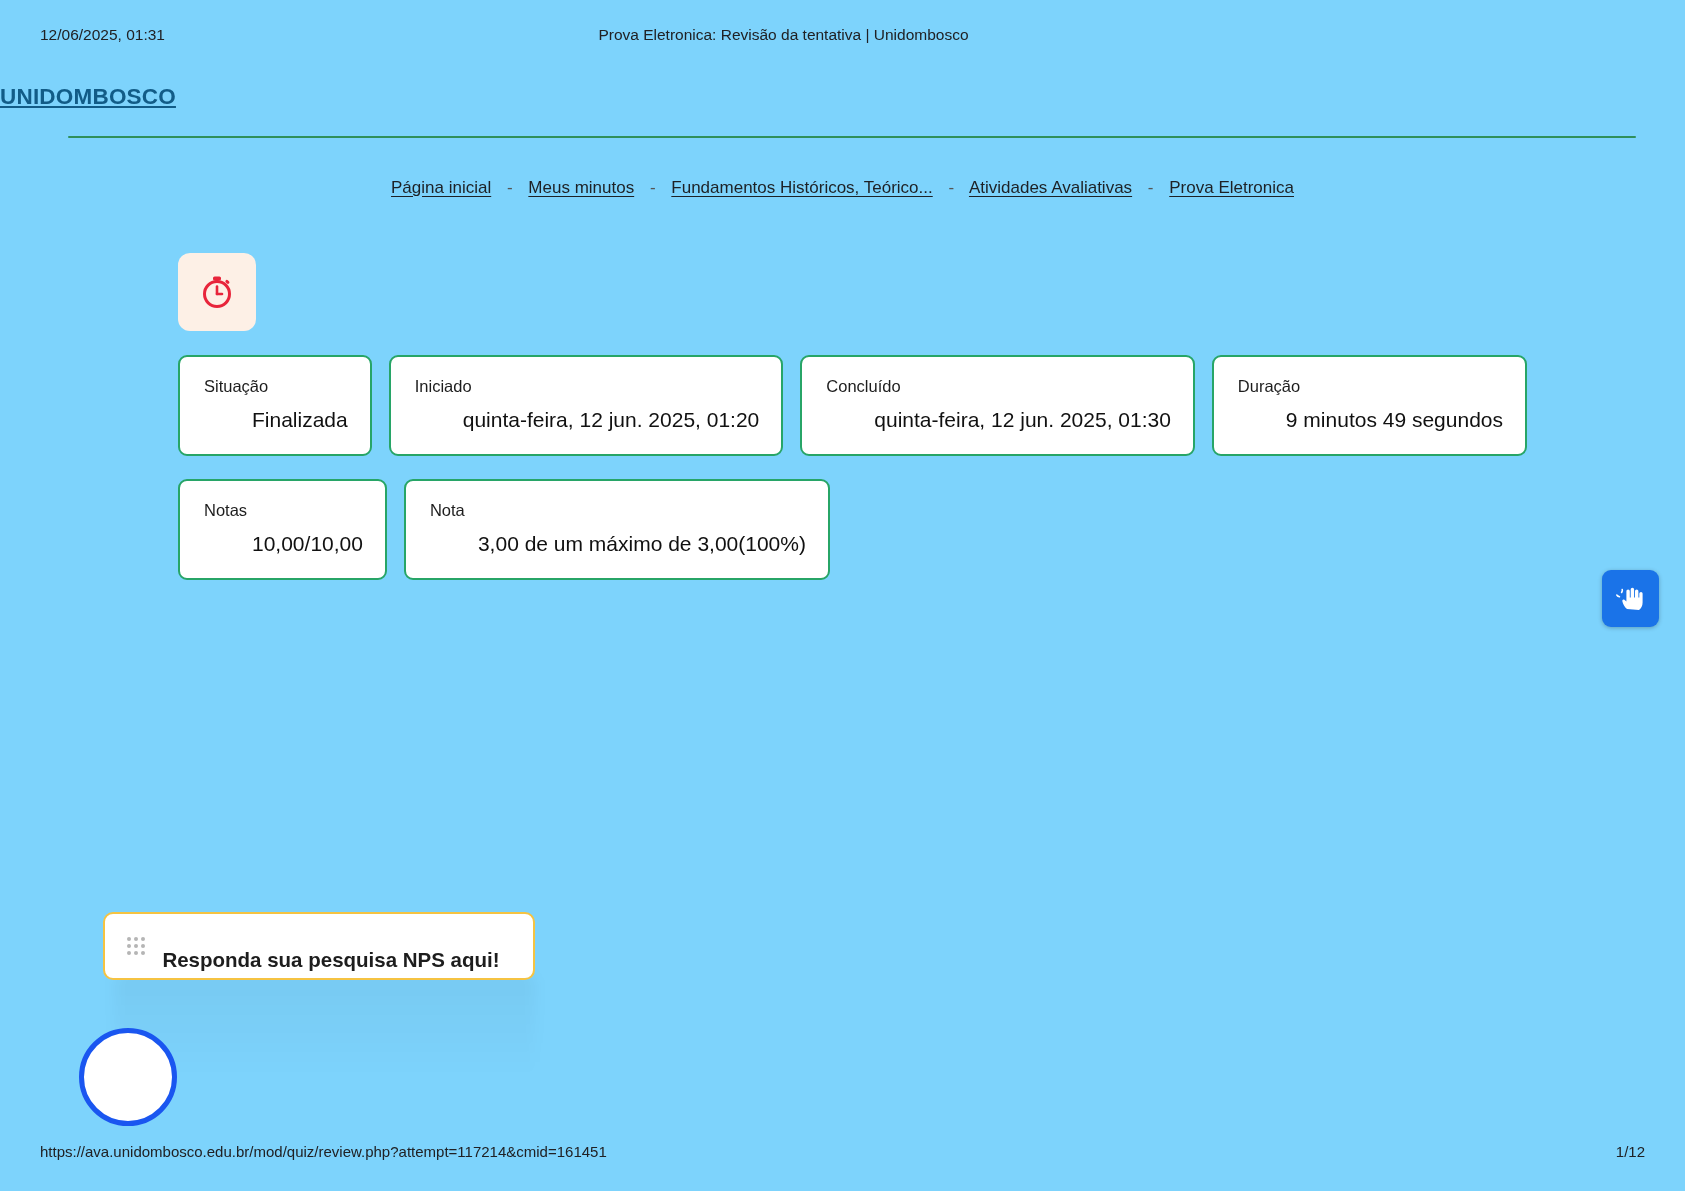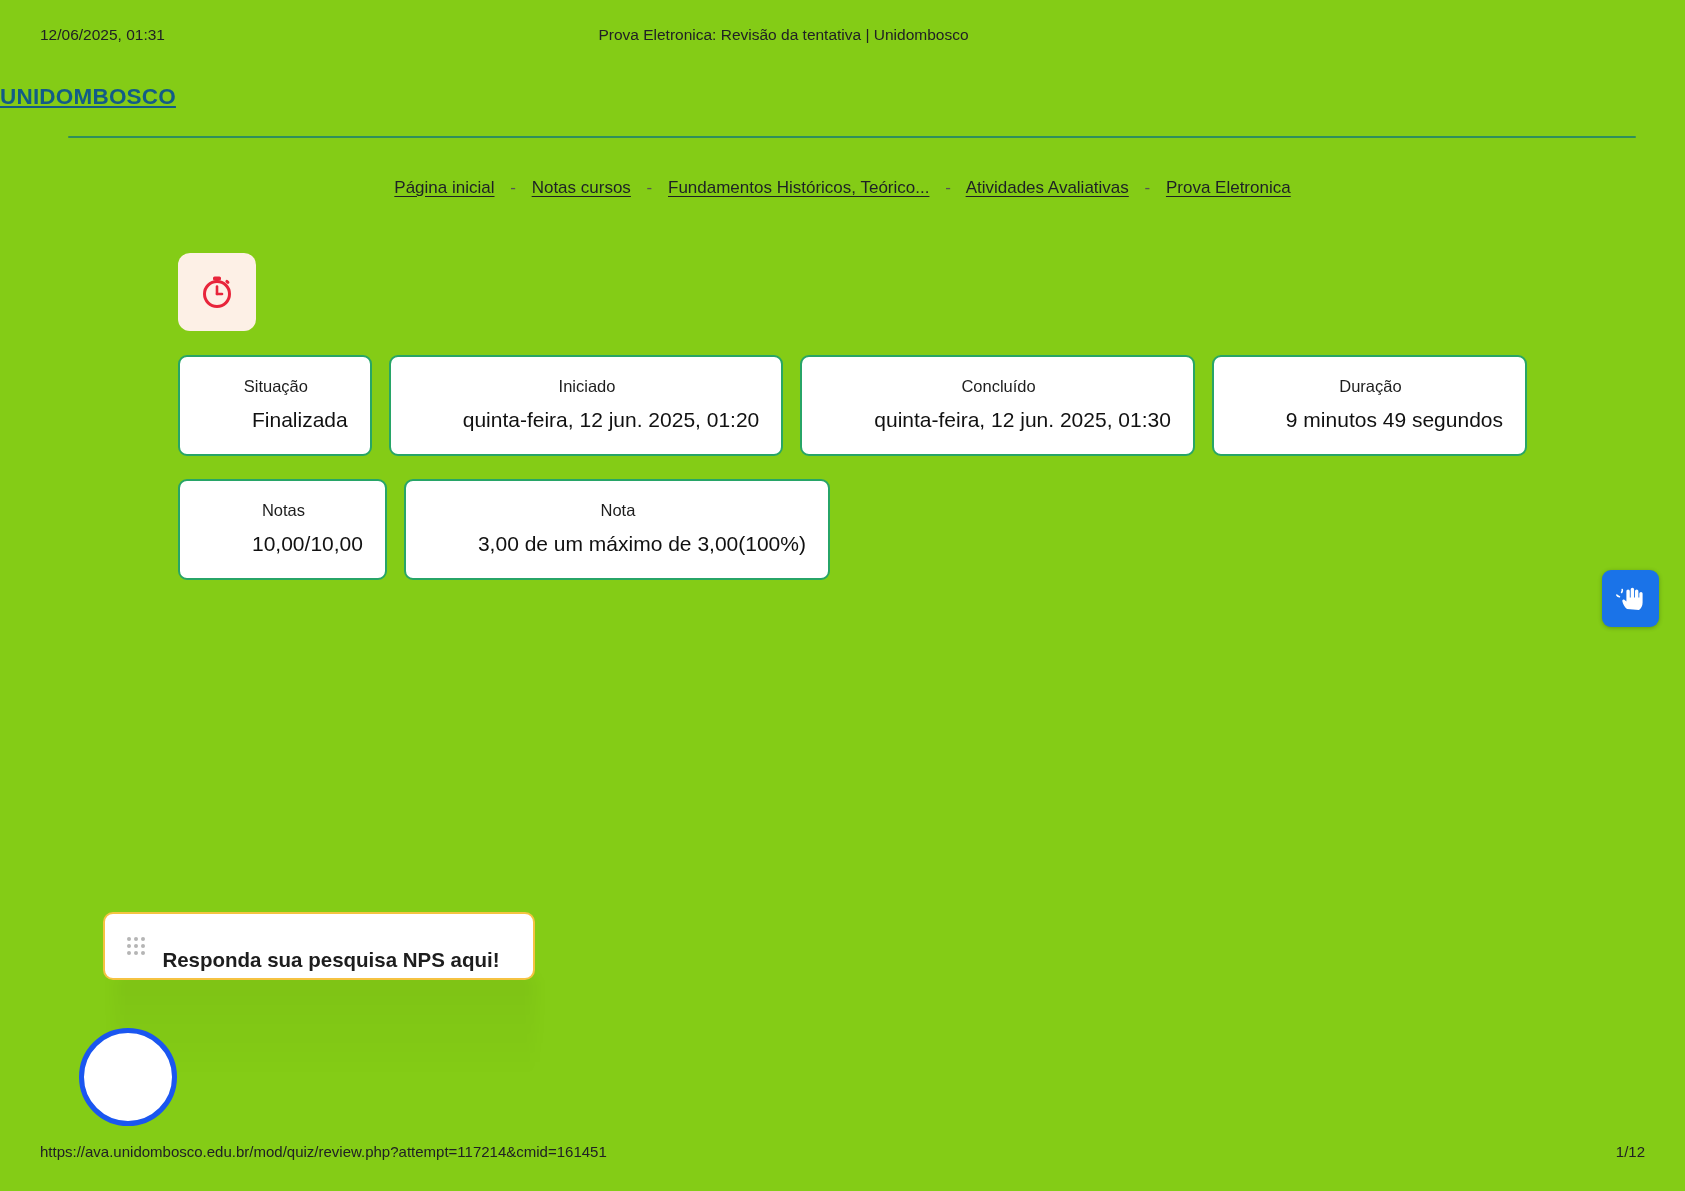--- a/index.html
+++ b/index.html
@@ -11,21 +11,21 @@
     height: 1191px;
     background: #ffffff;
     font-family: "Liberation Sans", sans-serif;
     color: #1d1d1d;
     overflow: hidden;
   }
   .page {
     position: relative;
     width: 1685px;
     height: 1191px;
-    background: #84cc16;
+    background: #7dd3fc;
   }
 
   
   .print-header {
     position: absolute;
     top: 26px;
     left: 0;
     width: 1685px;
     height: 22px;
     font-size: 15.5px;
@@ -112,21 +112,20 @@
   }
   .quiz-icon svg { display: block; }
 
   
   .cards-row {
     position: absolute;
     left: 178px;
     display: flex;
     gap: 17px;
     align-items: stretch;
-    text-align: center;
   }
   .row1 { top: 355px; }
   .row2 { top: 479px; }
 
   .card {
     border: 2px solid #27a567;
     border-radius: 9px;
     padding: 14px 22px 17px 24px;
     background: #fff;
     min-height: 101px;
@@ -272,21 +271,21 @@
   </div>
 
   <div class="brand-wrap">
     <span class="brand">UNIDOMBOSCO</span>
   </div>
   <div class="header-rule"></div>
 
   <nav class="breadcrumb">
     <a>Página inicial</a>
     <span class="sep">-</span>
-    <a>Notas cursos</a>
+    <a>Meus minutos</a>
     <span class="sep">-</span>
     <a>Fundamentos Históricos, Teórico...</a>
     <span class="sep">-</span>
     <a>Atividades Avaliativas</a>
     <span class="sep">-</span>
     <a>Prova Eletronica</a>
   </nav>
 
   <div class="quiz-icon">
     <svg width="40" height="40" viewBox="0 0 40 40" aria-hidden="true">

